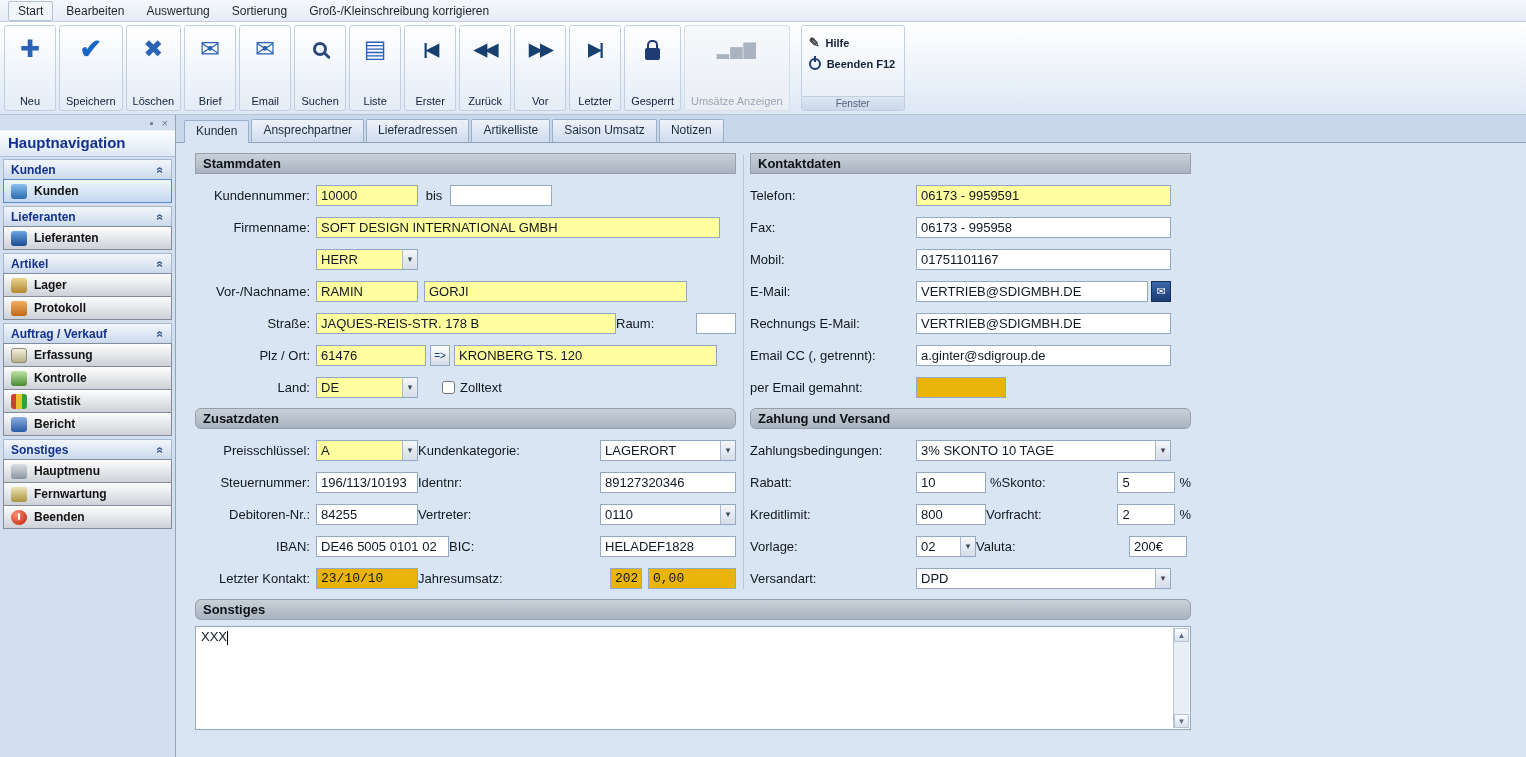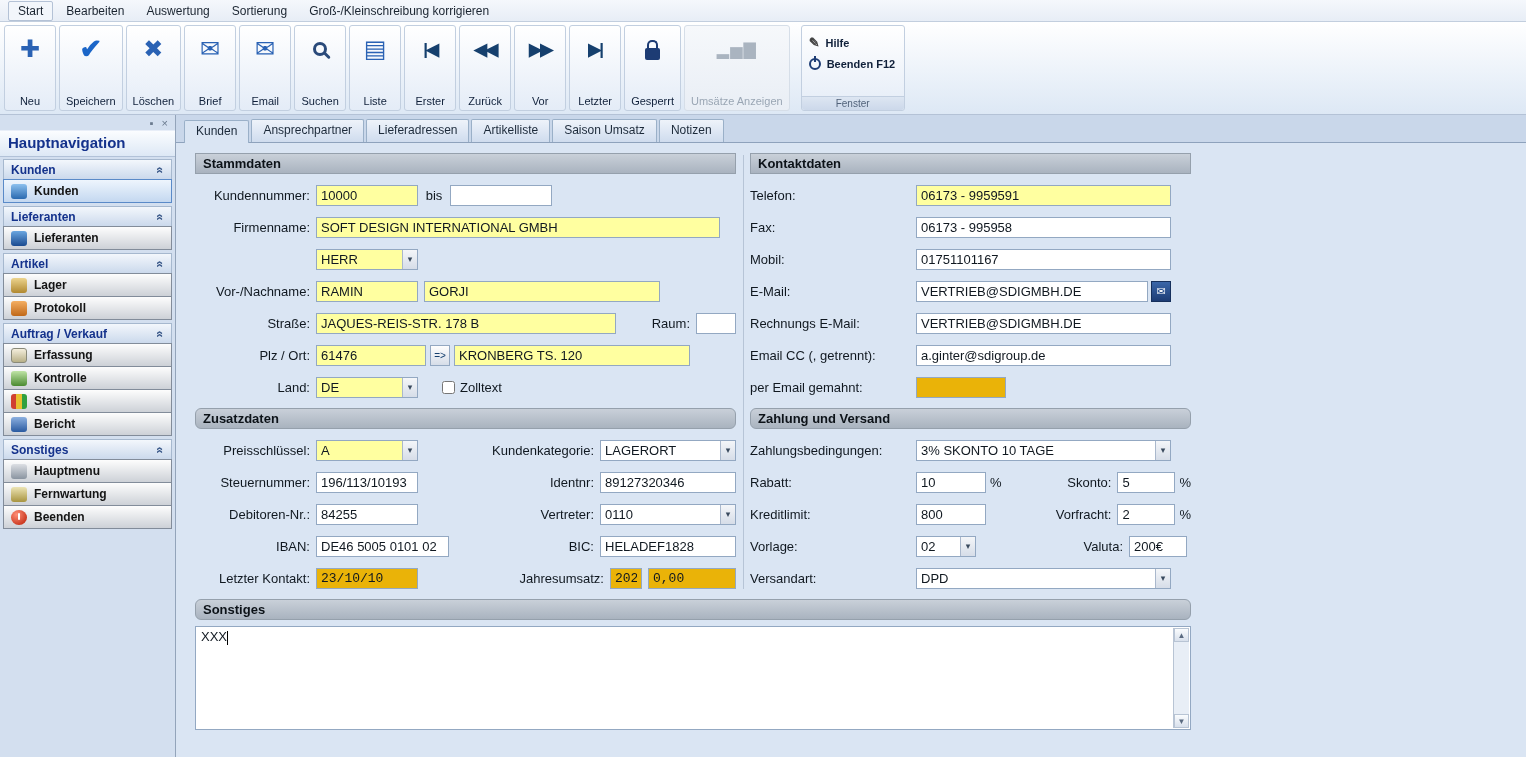--- a/index.html
+++ b/index.html
@@ -85,29 +85,29 @@
   .cols { display:flex; gap:14px; position:relative; }
   .vdiv { position:absolute; left:548px; top:2px; bottom:0; width:1px; background:#b6c4d6; }
   .colL { width:541px; } .colR { width:441px; }
 
   .sechdr { background:linear-gradient(#c9d0d9,#a9b3bf); border:1px solid #95a0ac; font-weight:bold;
             font-size:13px; color:#0c1218; padding:2px 7px; }
   .sechdr.mt { margin-top:10px;border-radius:6px; }
   .row { display:flex; align-items:center; margin-top:11px; }
   .lb  { width:121px; flex:none; text-align:right; padding-right:6px; }
   .lbR { width:166px; flex:none; padding-right:6px; }
-  .lbF { flex:1; text-align:right; padding-right:6px; }
+  .lbF { flex:1; text-align:left; padding-right:0; }
   .f { height:21px; border:1px solid #93a8c2; background:#fff; padding:0 4px; font:inherit; color:#101820; }
   .yellow { background:#ffffa0; }
   .lite { background:#eab308;font-family:Liberation Mono, monospace; }
   .dd { display:flex; align-items:stretch; padding:0; }
   .ddv { flex:1; padding:0 4px; line-height:19px; overflow:hidden; white-space:nowrap; }
   .dda { width:15px; flex:none; border-left:1px solid #aab8cc; background:linear-gradient(#f4f6f9,#d6dde8);
          text-align:center; font-size:9px; line-height:19px; color:#3a4a5e; }
-  .w130{width:102px}.w404{width:404px}.w268{width:236px}.w300{width:300px}.w110{width:110px}
+  .w130{width:102px}.w404{width:404px}.w268{width:263px}.w300{width:300px}.w110{width:110px}
   .w40{width:40px}.w255{width:255px}.w232{width:232px}.w90{width:90px}.w136{width:136px}
   .w70{width:70px}.w58{width:58px}.w60{width:60px}.w44{width:32px}.w88{width:88px}.w133{width:133px}
   .gap6{margin-left:6px}.pct{margin-left:4px}
   .plzbtn { width:20px; height:21px; margin:0 4px; font-size:10px; border:1px solid #93a8c2;
             background:linear-gradient(#fefefe,#d6dde8); color:#16406e; }
   .mailbtn { width:20px; height:21px; margin-left:3px; border:1px solid #16305c; color:#fff;
              background:linear-gradient(#3a66a8,#1d3c74); font-size:11px; display:flex;
              align-items:center; justify-content:center; }
   .chkwrap { display:flex; align-items:center; gap:5px; margin-left:24px; }
 

